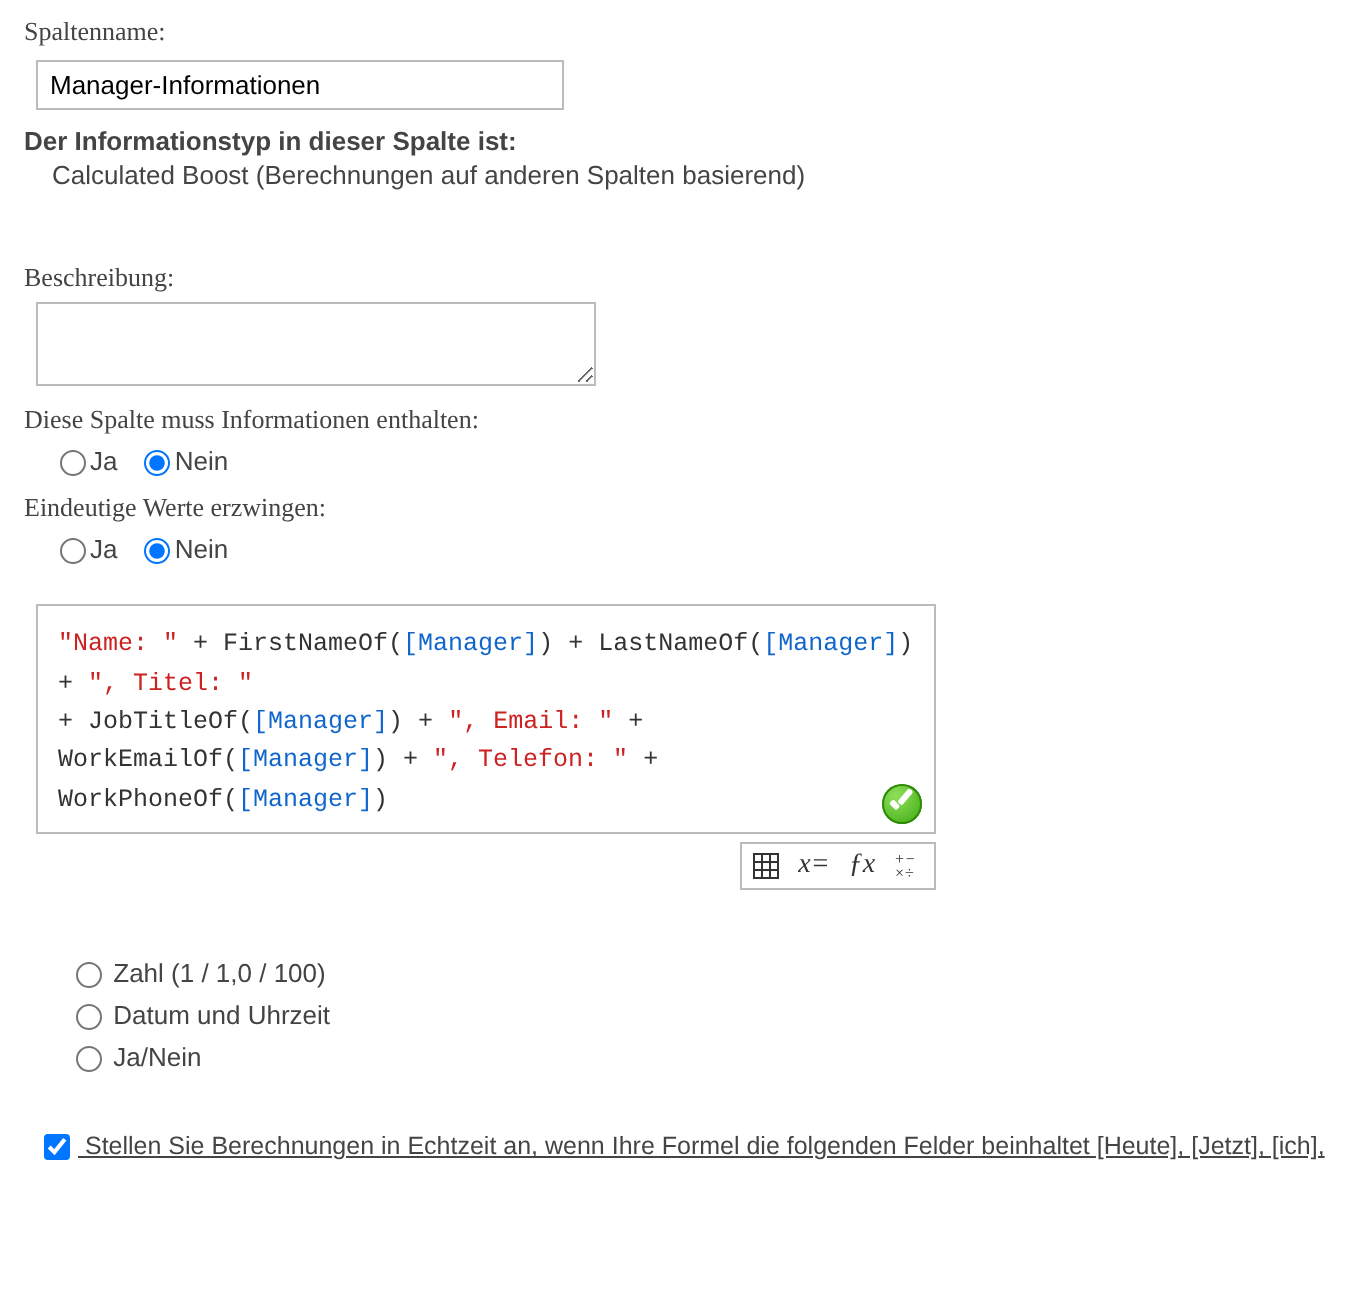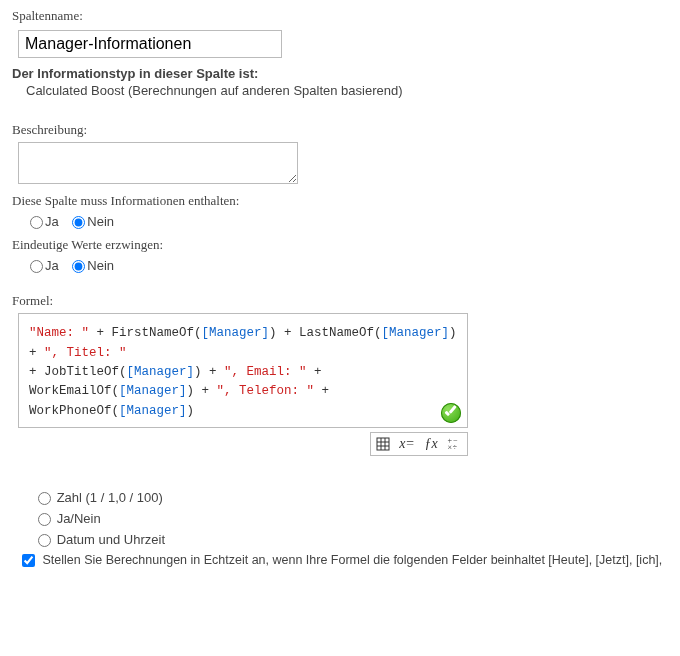--- a/index.html
+++ b/index.html
@@ -13,29 +13,29 @@
   }
   .label {
     margin-bottom: 4px;
     font-family: Liberation Serif, serif;
   }
   input.textfield {
     width: 250px;
     padding: 4px 6px;
     border: 1px solid #bbb;
     font-family: inherit;
-    font-size: 16px;
+    font-size: 13px;
     margin-left: 6px;
     margin-top: 2px;
     margin-bottom: 8px;
   }
   .info-type-line { margin-bottom: 2px; font-weight: bold; }
   .info-type-value {
     margin-left: 14px;
-    margin-bottom: 24px;
+    margin-bottom: 36px;
   }
   textarea.description {
     width: 272px;
     height: 34px;
     border: 1px solid #bbb;
     margin-left: 6px;
     resize: both;
     font-family: inherit;
     font-size: 13px;
     padding: 3px;
@@ -116,21 +116,21 @@
     font-style: italic;
     font-size: 14px;
     color: #333;
     box-sizing: border-box;
     position: relative;
   }
   .tool-btn svg { display:block; }
   .datatype-block { margin-top: 34px; margin-left: 10px; }
   .datatype-options { margin-left: 16px; margin-top: 8px; }
   .datatype-options .opt { margin-bottom: 6px; }
-  .bottom { margin-top: 6px; margin-left: 10px; font-size: 12.5px; }
+  .bottom { margin-top: 30px; margin-left: 10px; font-size: 12.5px; text-decoration: underline; }
   .bottom input[type=checkbox]{ vertical-align: middle; margin:0 4px 0 0; }
 </style>
 </head>
 <body>
 
 
 
 
 <div class="label">Spaltenname:</div>
 <input class="textfield" type="text" value="Manager-Informationen" style="">
@@ -152,21 +152,20 @@
 
 
 <div class="label">Eindeutige Werte erzwingen:</div>
 <div class="radio-row">
   <label><input type="radio" name="uniq" style=""><span>Ja</span></label>
   <label><input type="radio" name="uniq" checked="" style=""><span>Nein</span></label>
 </div>
 
 
 <div class="formula-block">
-  <div class="label">Formel:</div>
   <div class="formula-box">
     <span class="str">"Name: "</span><span> + FirstNameOf(</span><span class="bracket">[Manager]</span><span>) + LastNameOf(</span><span class="bracket">[Manager]</span><span>) + </span><span class="str">", Titel: "</span><br>
     <span> + JobTitleOf(</span><span class="bracket">[Manager]</span><span>) + </span><span class="str">", Email: "</span><span> + WorkEmailOf(</span><span class="bracket">[Manager]</span><span>) + </span><span class="str">", Telefon: "</span><span> + WorkPhoneOf(</span><span class="bracket">[Manager]</span><span>)</span>
     <span class="check-icon"></span>
   </div>
   <div class="toolbar">
     <div class="toolbar-inner">
       <div class="tool-btn" title="columns">
         <svg width="14" height="14">
           <rect x="1" y="1" width="12" height="12" fill="none" stroke="#333" stroke-width="1"></rect>
@@ -189,22 +188,22 @@
         </svg>
       </div>
     </div>
   </div>
 </div>
 
 
 <div class="datatype-block">
   <div class="datatype-options">
     <div class="opt"><label><input type="radio" name="dt" style=""> <span>Zahl (1 / 1,0 / 100)</span></label></div>
+    <div class="opt"><label><input type="radio" name="dt" style=""> <span>Datum und Uhrzeit</span></label></div>
     <div class="opt"><label><input type="radio" name="dt" style=""> <span>Ja/Nein</span></label></div>
-    <div class="opt"><label><input type="radio" name="dt" style=""> <span>Datum und Uhrzeit</span></label></div>
   </div>
 </div>
 
 
 <div class="bottom">
   <label>
     <input type="checkbox" checked="" style="">
     <span>Stellen Sie Berechnungen in Echtzeit an, wenn Ihre Formel die folgenden Felder beinhaltet [Heute], [Jetzt], [ich],</span>
   </label>
 </div>

